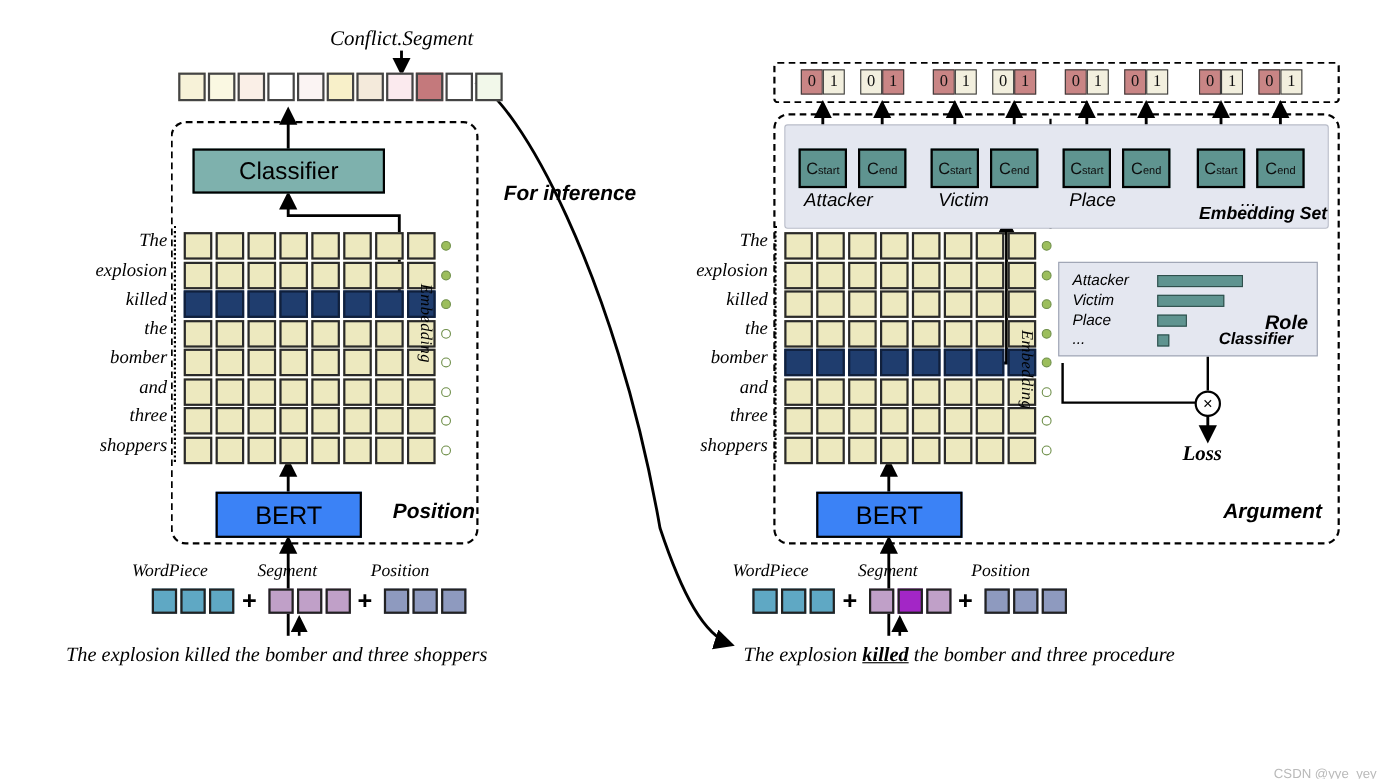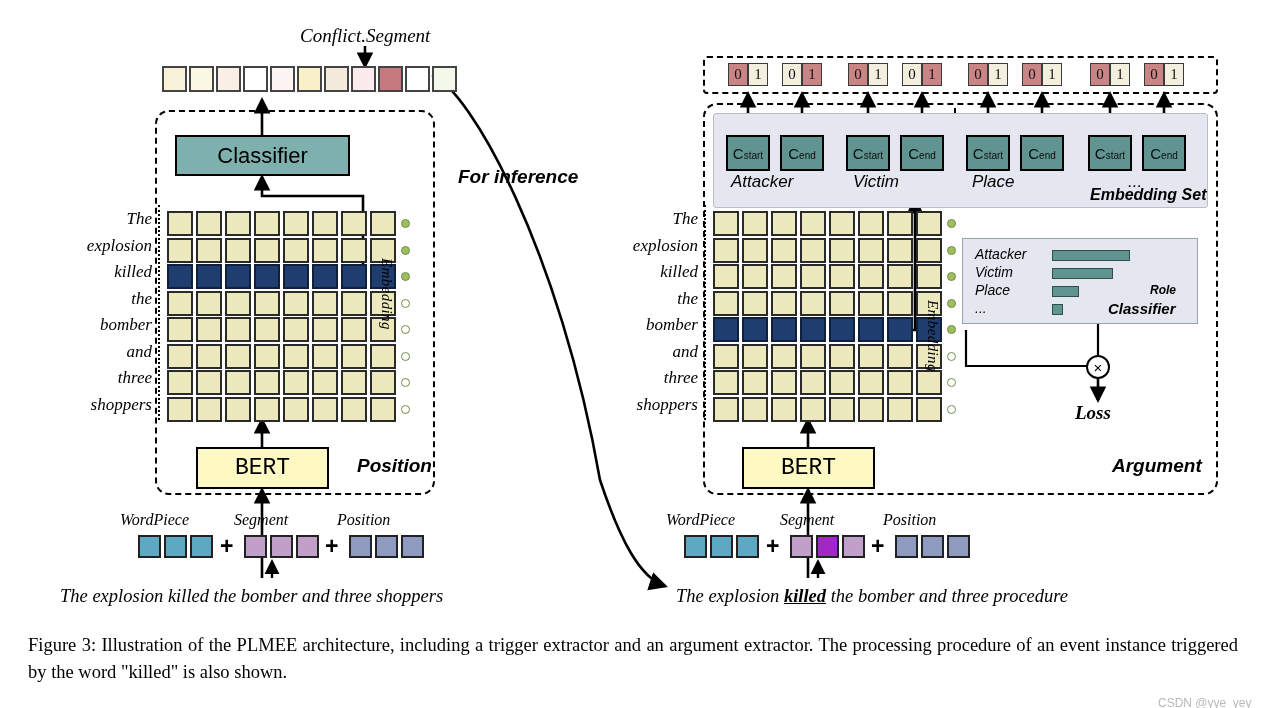--- a/index.html
+++ b/index.html
@@ -30,21 +30,21 @@
   }
 
   
   .teal-box {
     background: #7EB1AD;
     border: 2px solid #000;
     display: flex; align-items: center; justify-content: center;
     font-family: "Liberation Sans", sans-serif;
     color: #000;
   }
-  .bert-box { background: #fef9c3; font-family: Liberation Mono, monospace; }
+  .bert-box { background: #3b82f6; }
 
   
   .row { position: absolute; display: flex; gap: 3px; }
   .cell {
     width: 26px; height: 25px;
     background: #EDE9BF;
     border: 2px solid #2a2a2a;
     box-sizing: border-box;
   }
   .cell.hl { background: #1F3D6E; border-color: #10203c; }
@@ -611,21 +611,21 @@
   <div id="role-importance">
       <div class="ri-label" style="left:975px; top:246px;">Attacker</div>
       <div class="ri-bar" style="left:1052px; top:250px; width:78px;"></div>
       <div class="ri-label" style="left:975px; top:264px;">Victim</div>
       <div class="ri-bar" style="left:1052px; top:268px; width:61px;"></div>
       <div class="ri-label" style="left:975px; top:282px;">Place</div>
       <div class="ri-bar" style="left:1052px; top:286px; width:27px;"></div>
       <div class="ri-label" style="left:975px; top:300px;">...</div>
       <div class="ri-bar" style="left:1052px; top:304px; width:11px;"></div>
     </div>
-  <div class="bold-it-sans" style="left:1150px; top:283px; font-size:12px;">Role</div>
+  <div class="bold-it-sans" style="left:1150px; top:283px; font-size:18px;">Role</div>
   <div class="bold-it-sans" style="left:1108px; top:300px; font-size:15px;">Classifier</div>
 
   <div class="abs" style="left:1086px; top:355px; width:24px; height:24px; border:2px solid #000; border-radius:50%;
               background:#fff; display:flex; align-items:center; justify-content:center;
               font-family:'Liberation Sans', sans-serif; font-size:15px; line-height:1;">
     <span>×</span>
   </div>
   <div class="lossword" style="left:1075px; top:402px;">Loss</div>
 
   <div class="abs teal-box bert-box" style="left:742px; top:447px; width:133px; height:42px; font-size:23px;">
@@ -651,16 +651,15 @@
     </div>
   <div class="plus" style="left:871px; top:533px;">+</div>
   <div class="tokrow" id="arg-pos" style="left:895px; top:535px;">
       <div class="tok tok-pos"></div>
       <div class="tok tok-pos"></div>
       <div class="tok tok-pos"></div>
     </div>
 
   <div class="sentence" id="arg-sentence" style="left:676px; top:586px;"><span>The explosion </span><b>killed</b><span> the bomber and three procedure</span></div>
 
-  <div class="caption" style="left:28px; top:632px; width:1210px;">Figure 3: Illustration of the PLMEE architecture, including a trigger extractor and an argument extractor. The processing procedure of an event instance triggered by the word "killed" is also shown.</div>
 
   <div class="watermark" style="left:1158px; top:684px;">CSDN @yye_yey</div>
 </div>
 
 </body></html>

